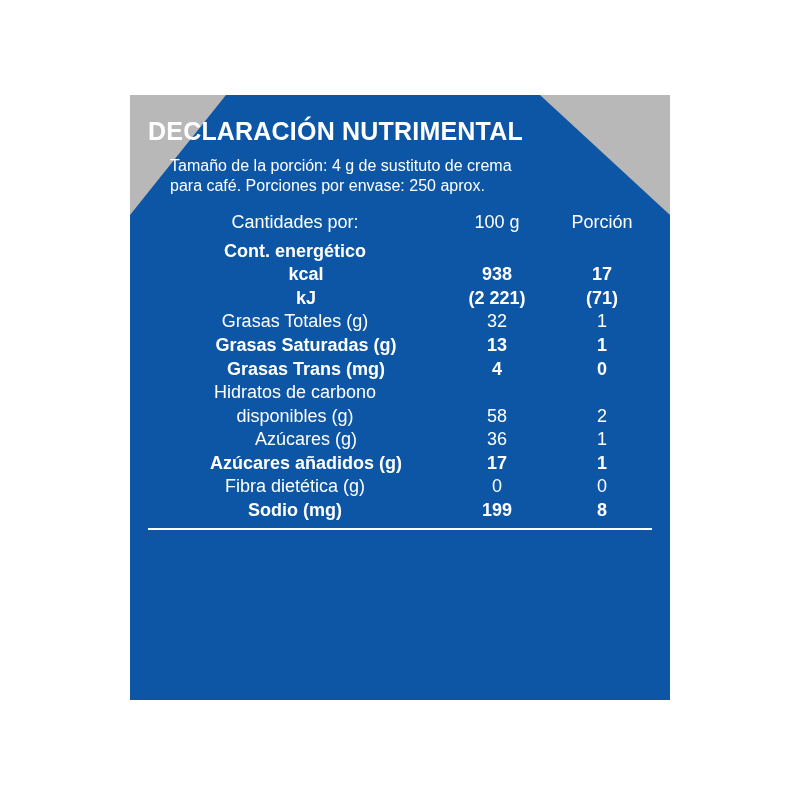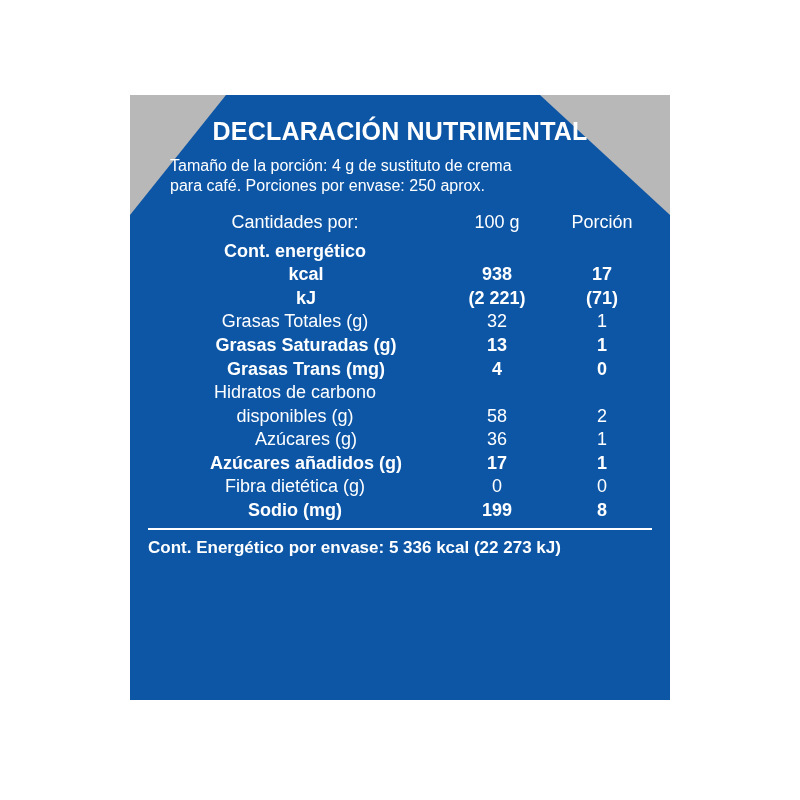--- a/index.html
+++ b/index.html
@@ -36,21 +36,21 @@
     clip-path: polygon(130px 0, 130px 120px, 0 0);
   }
   #content {
     position: relative;
     z-index: 2;
     padding: 0 18px;
     box-sizing: border-box;
     width: 100%;
   }
   .title {
-    text-align: center;
+    text-align: left;
     font-size: 25px;
     font-weight: bold;
     letter-spacing: 0.2px;
     padding-top: 22px;
     padding-bottom: 10px;
   }
   .serving {
     font-size: 16px;
     line-height: 1.28;
     padding: 0 14px 0 22px;
@@ -164,15 +164,14 @@
         </tr>
         <tr>
           <td class="lbl bold">Sodio  (mg)</td>
           <td class="c1 bold">199</td>
           <td class="c2 bold">8</td>
         </tr>
       </tbody>
     </table>
 
     <div class="rule"></div>
-    <div class="footer">Cont. Energético por envase: 5 336 kcal (22 273 kJ)</div>
   </div>
 </div>
 
 </body></html>

